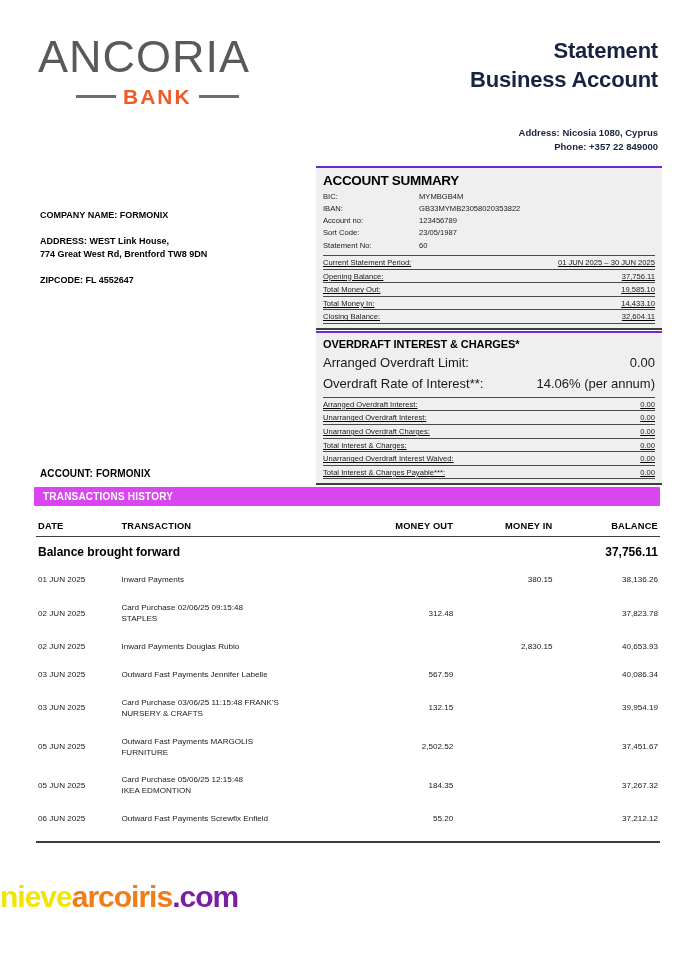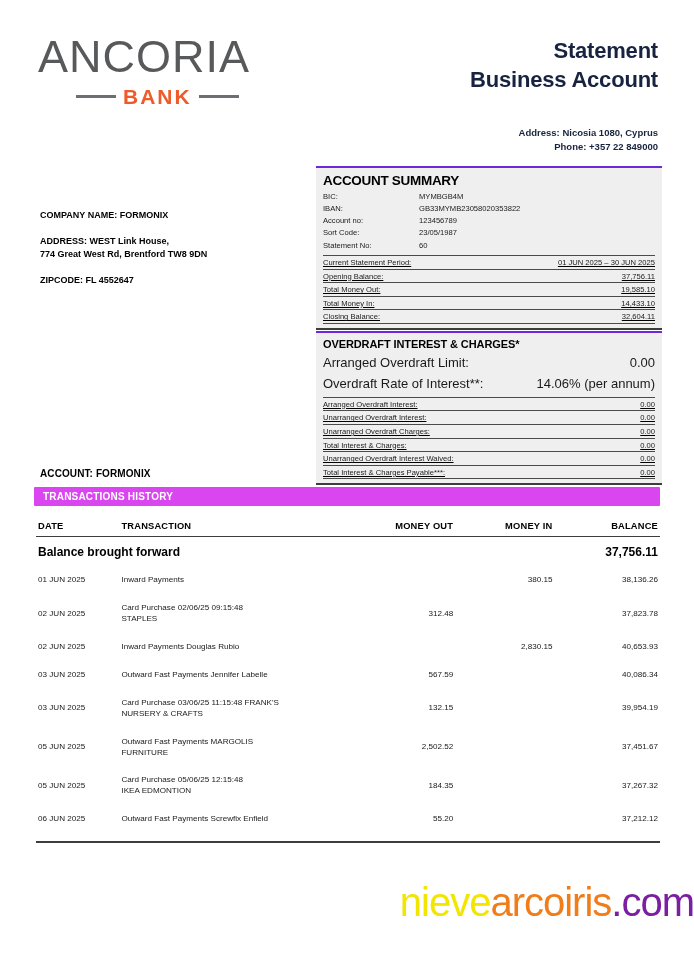--- a/index.html
+++ b/index.html
@@ -233,23 +233,23 @@
     height: 0;
     border-top: 2px solid #3d3d3d;
   }
 
   
   .watermark {
     position: absolute;
     left: 0;
     right: 0;
     top: 882px;
-    text-align: right;
-    font-size: 40px;
-    font-weight: 400;
+    text-align: left;
+    font-size: 30px;
+    font-weight: 700;
     letter-spacing: -1px;
     line-height: 1;
     font-family: "Liberation Sans", sans-serif;
   }
   .wm-a { color: #f2e500; }
   .wm-b { color: #f07d1a; }
   .wm-c { color: #7b1fa2; }
 </style>
 </head>
 <body>

